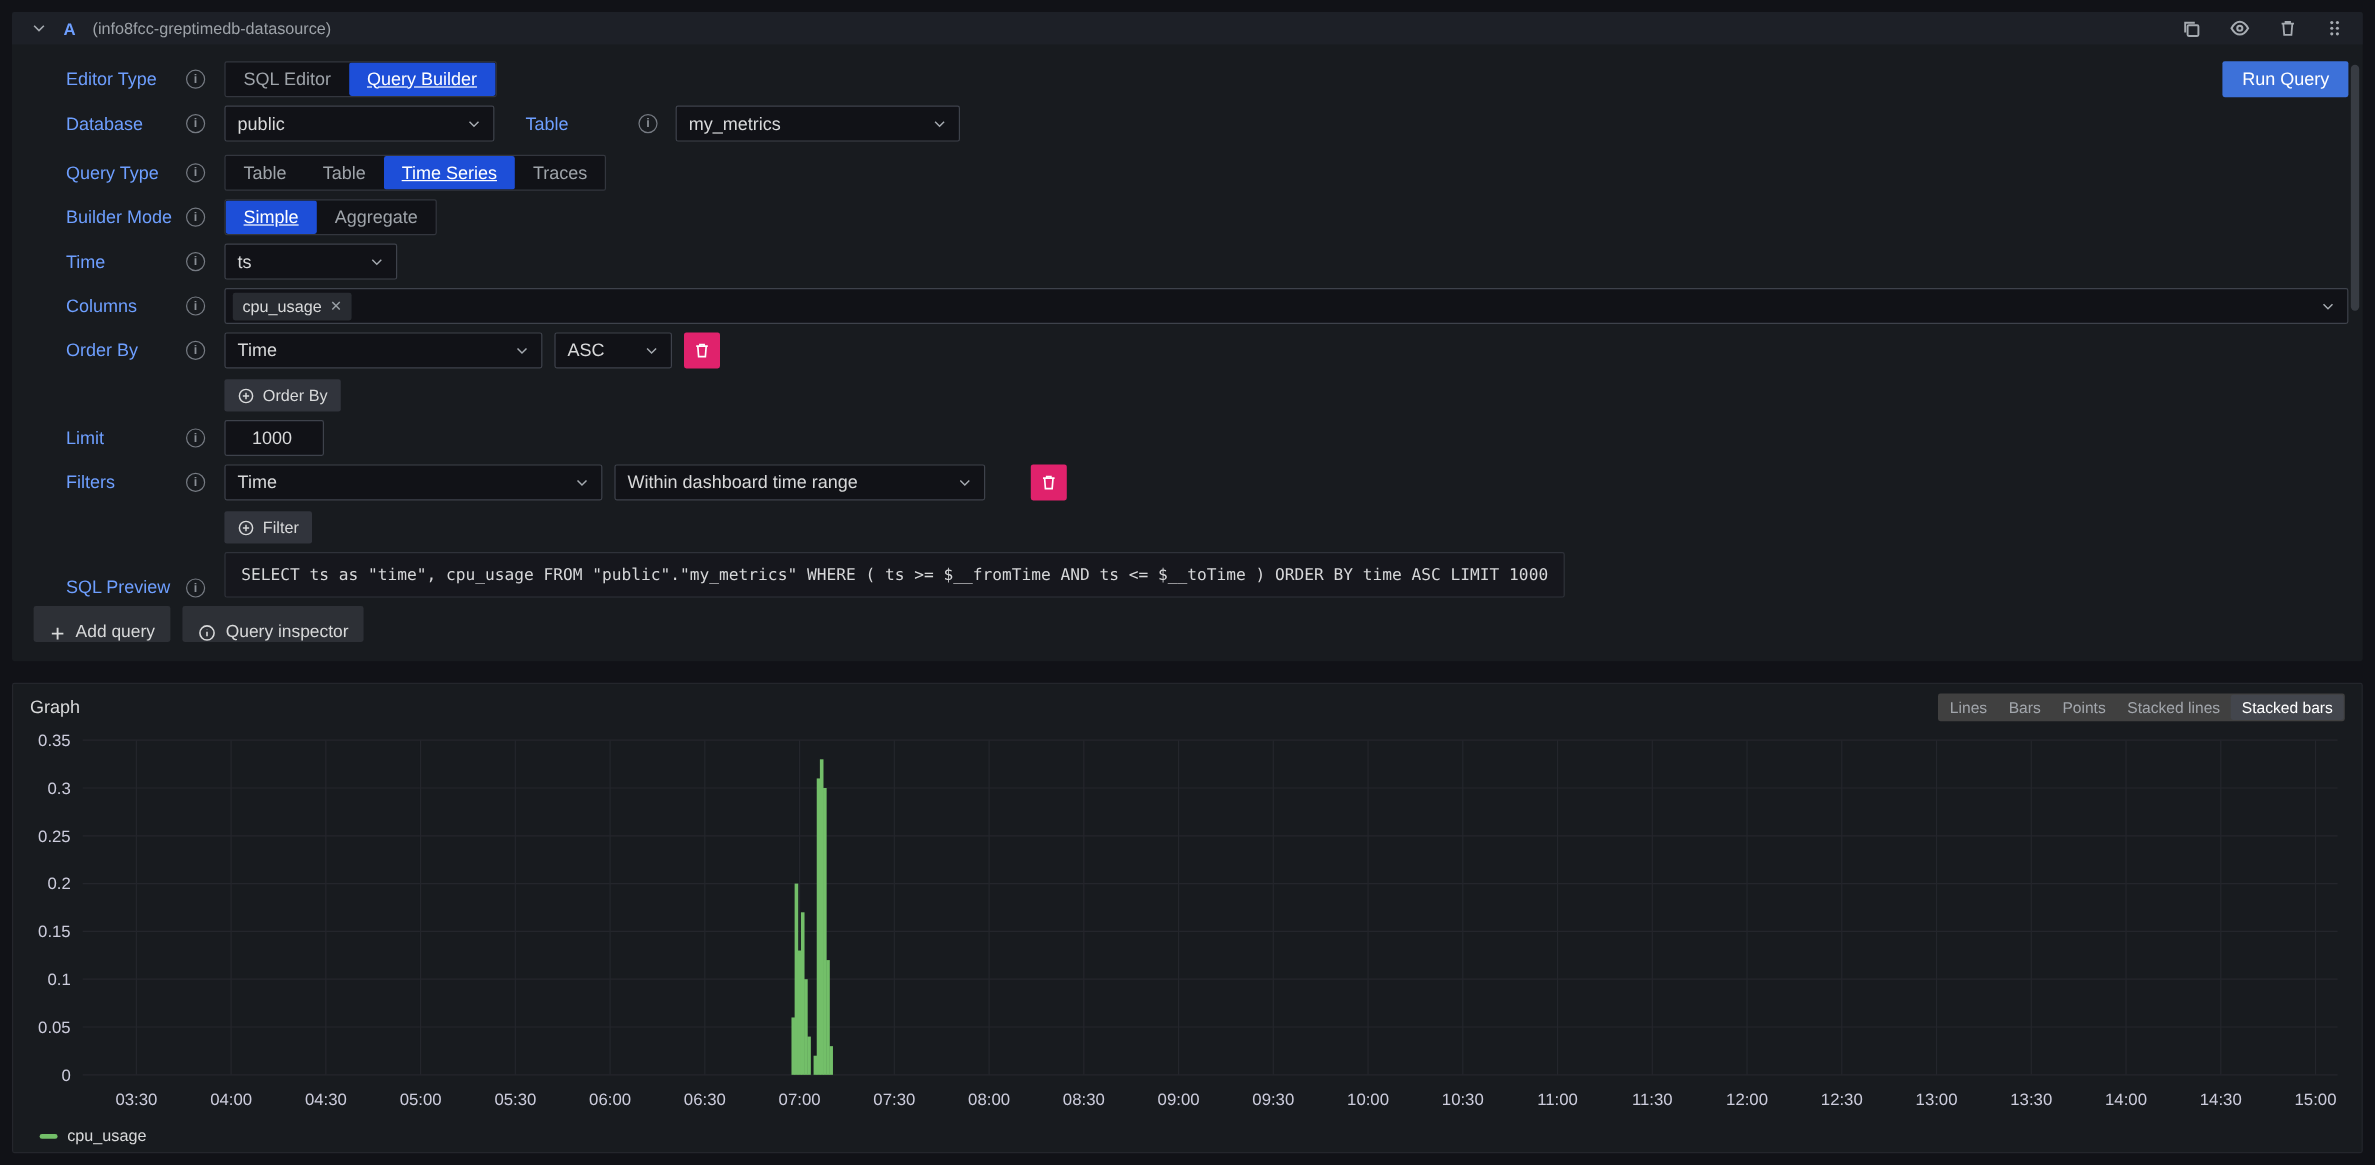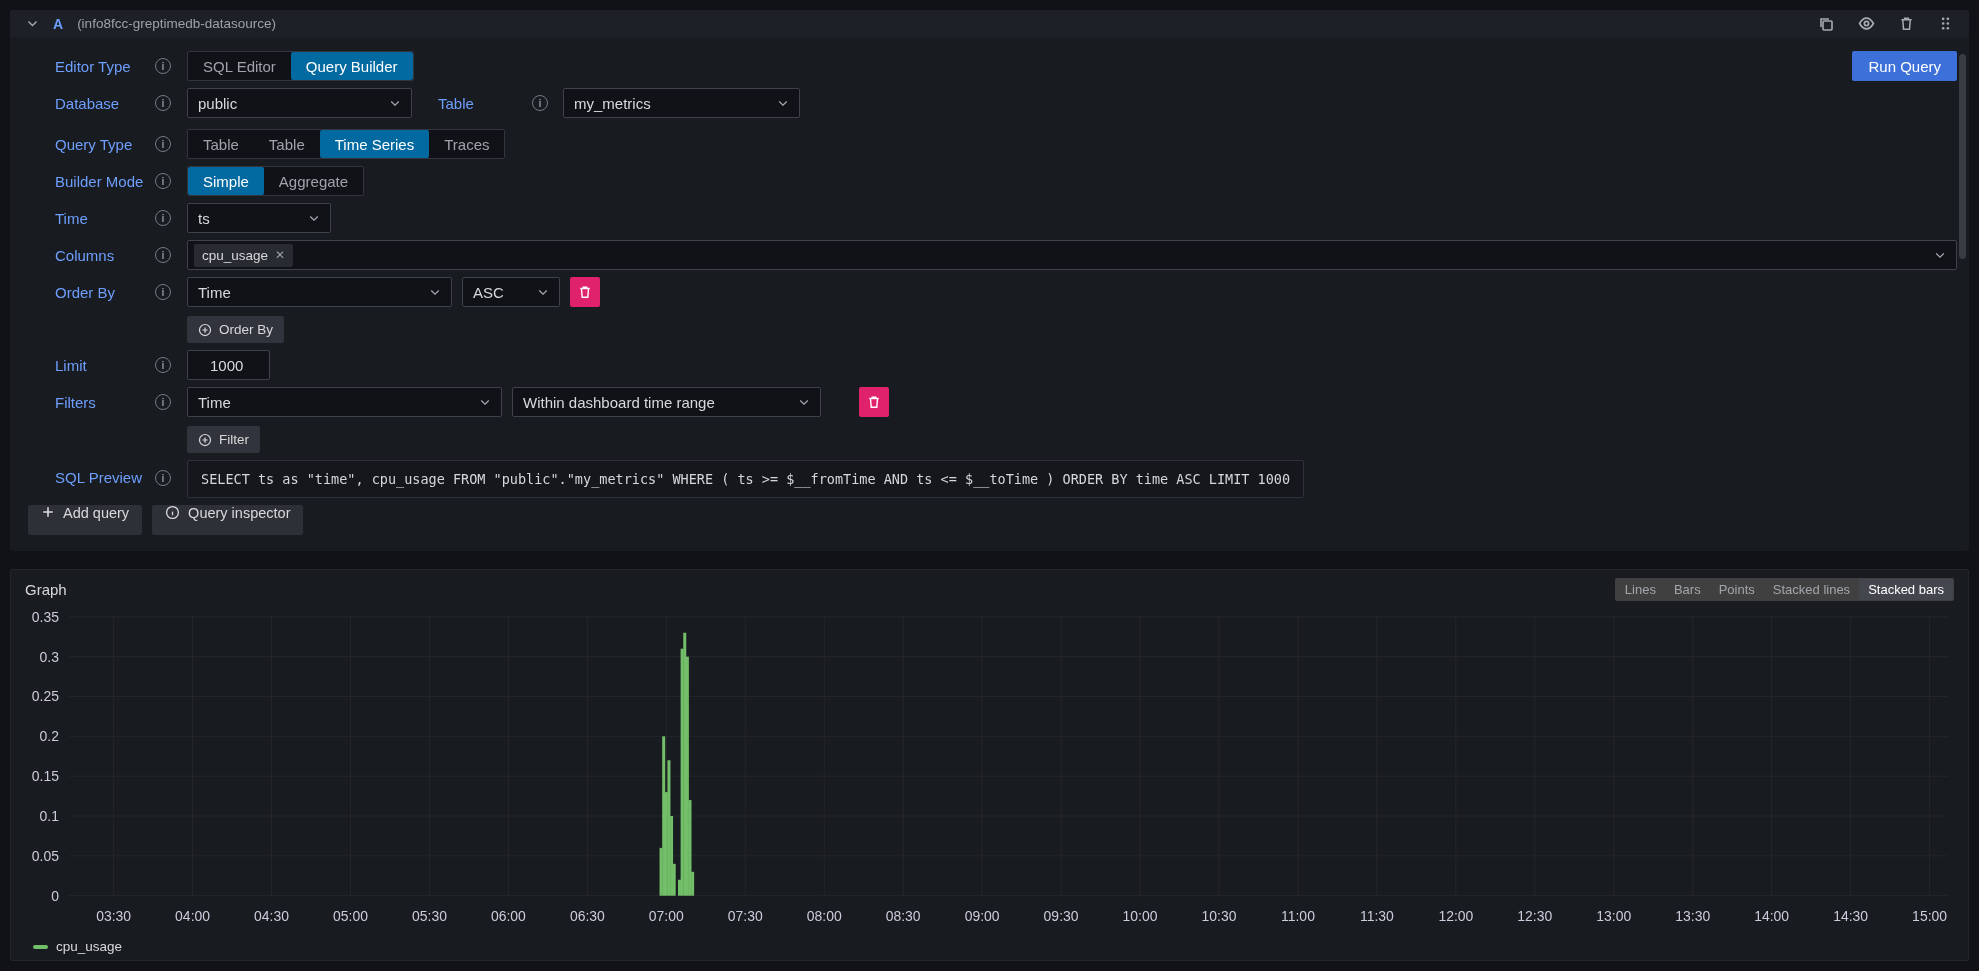--- a/index.html
+++ b/index.html
@@ -29,30 +29,30 @@
   .info-icon::before { content:"i"; }
 
   .select { height:30px; background:#111217; border:1px solid #3e424b; border-radius:2px;
             display:flex; align-items:center; padding:0 10px; color:#d8d9da; cursor:pointer; }
   .select .chev { margin-left:auto; padding-left:10px; display:flex; }
   .text-input { height:30px; background:#111217; border:1px solid #3e424b; border-radius:2px; color:#d8d9da;
                 padding:0 22px; font-size:15px; font-family:"Liberation Sans", sans-serif; }
 
   .radio-group { display:inline-flex; height:30px; background:#111217; border:1px solid #33363e; border-radius:2px; overflow:hidden; }
   .radio-group .opt { display:flex; align-items:center; padding:0 15px; color:#9fa4aa; font-size:15px; cursor:pointer; white-space:nowrap; }
-  .radio-group .opt.active { background:#0369a1; color:#ffffff; border-radius:2px; }
+  .radio-group .opt.active { background:#1d4ed8; color:#ffffff; border-radius:2px;text-decoration:underline; }
 
   .btn-primary { height:30px; background:#3d71d9; color:#fff; border:none; border-radius:2px;
                  font-size:15px; font-weight:500; padding:0 16px; cursor:pointer; font-family:"Liberation Sans", sans-serif; }
   .btn-danger { width:30px; height:30px; background:#e0226c; border:none; border-radius:2px;
                 display:flex; align-items:center; justify-content:center; cursor:pointer; flex-shrink:0; }
   .btn-add { height:27px; background:#31343c; border:none; border-radius:2px; color:#d8d9da; font-size:13.5px; font-weight:500;
              display:inline-flex; align-items:center; gap:7px; padding:0 11px; cursor:pointer; font-family:"Liberation Sans", sans-serif; }
   .btn-secondary { height:30px; background:#2d3036; border:none; border-radius:2px; color:#d8d9da; font-size:14.5px; font-weight:500;
-                   display:inline-flex; align-items:flex-start; gap:8px; padding:0 13px; cursor:pointer; font-family:"Liberation Sans", sans-serif; }
+                   display:inline-flex; align-items:flex-end; gap:8px; padding:0 13px; cursor:pointer; font-family:"Liberation Sans", sans-serif; }
 
   .tag { height:23px; background:#282b31; border-radius:2px; display:inline-flex; align-items:center; gap:7px;
          padding:0 8px; font-size:13.5px; color:#d8d9da; }
   .tag .x { color:#9aa0a6; font-size:12px; cursor:pointer; }
   .tag .x::before { content:"✕"; }
 
   .sql-box { display:inline-block; background:#16171d; border:1px solid #2f323a; border-radius:2px;
              padding:10px 13px; font-family:"DejaVu Sans Mono", monospace; font-size:13.5px; color:#d6d7d9; white-space:nowrap; }
 
   .qfooter { padding:0 0 16px 18px; display:flex; gap:10px; }
@@ -293,21 +293,21 @@
         <div style="width:177px; flex-shrink:0;"></div>
         <button class="btn-add">
           <svg width="14" height="14" viewBox="0 0 16 16" stroke="#d8d9da" fill="none" stroke-width="1.4">
               <circle cx="8" cy="8" r="6.3"></circle>
               <path d="M8 5v6M5 8h6"></path>
             </svg>
           <span>Filter</span>
         </button>
       </div>
 
-      <div class="form-row" style="align-items:flex-start; margin-top:3px;">
+      <div class="form-row" style="align-items:flex-end; margin-top:3px;">
         <div class="row-label" style="margin-top:9px;">
           <span class="lbl">SQL Preview</span>
           <span class="info-icon"></span>
         </div>
         <div class="sql-box">SELECT ts as "time", cpu_usage FROM "public"."my_metrics" WHERE ( ts &gt;= $__fromTime AND ts &lt;= $__toTime ) ORDER BY time ASC LIMIT 1000</div>
       </div>
 
     </div>
 
     <div class="qfooter">

